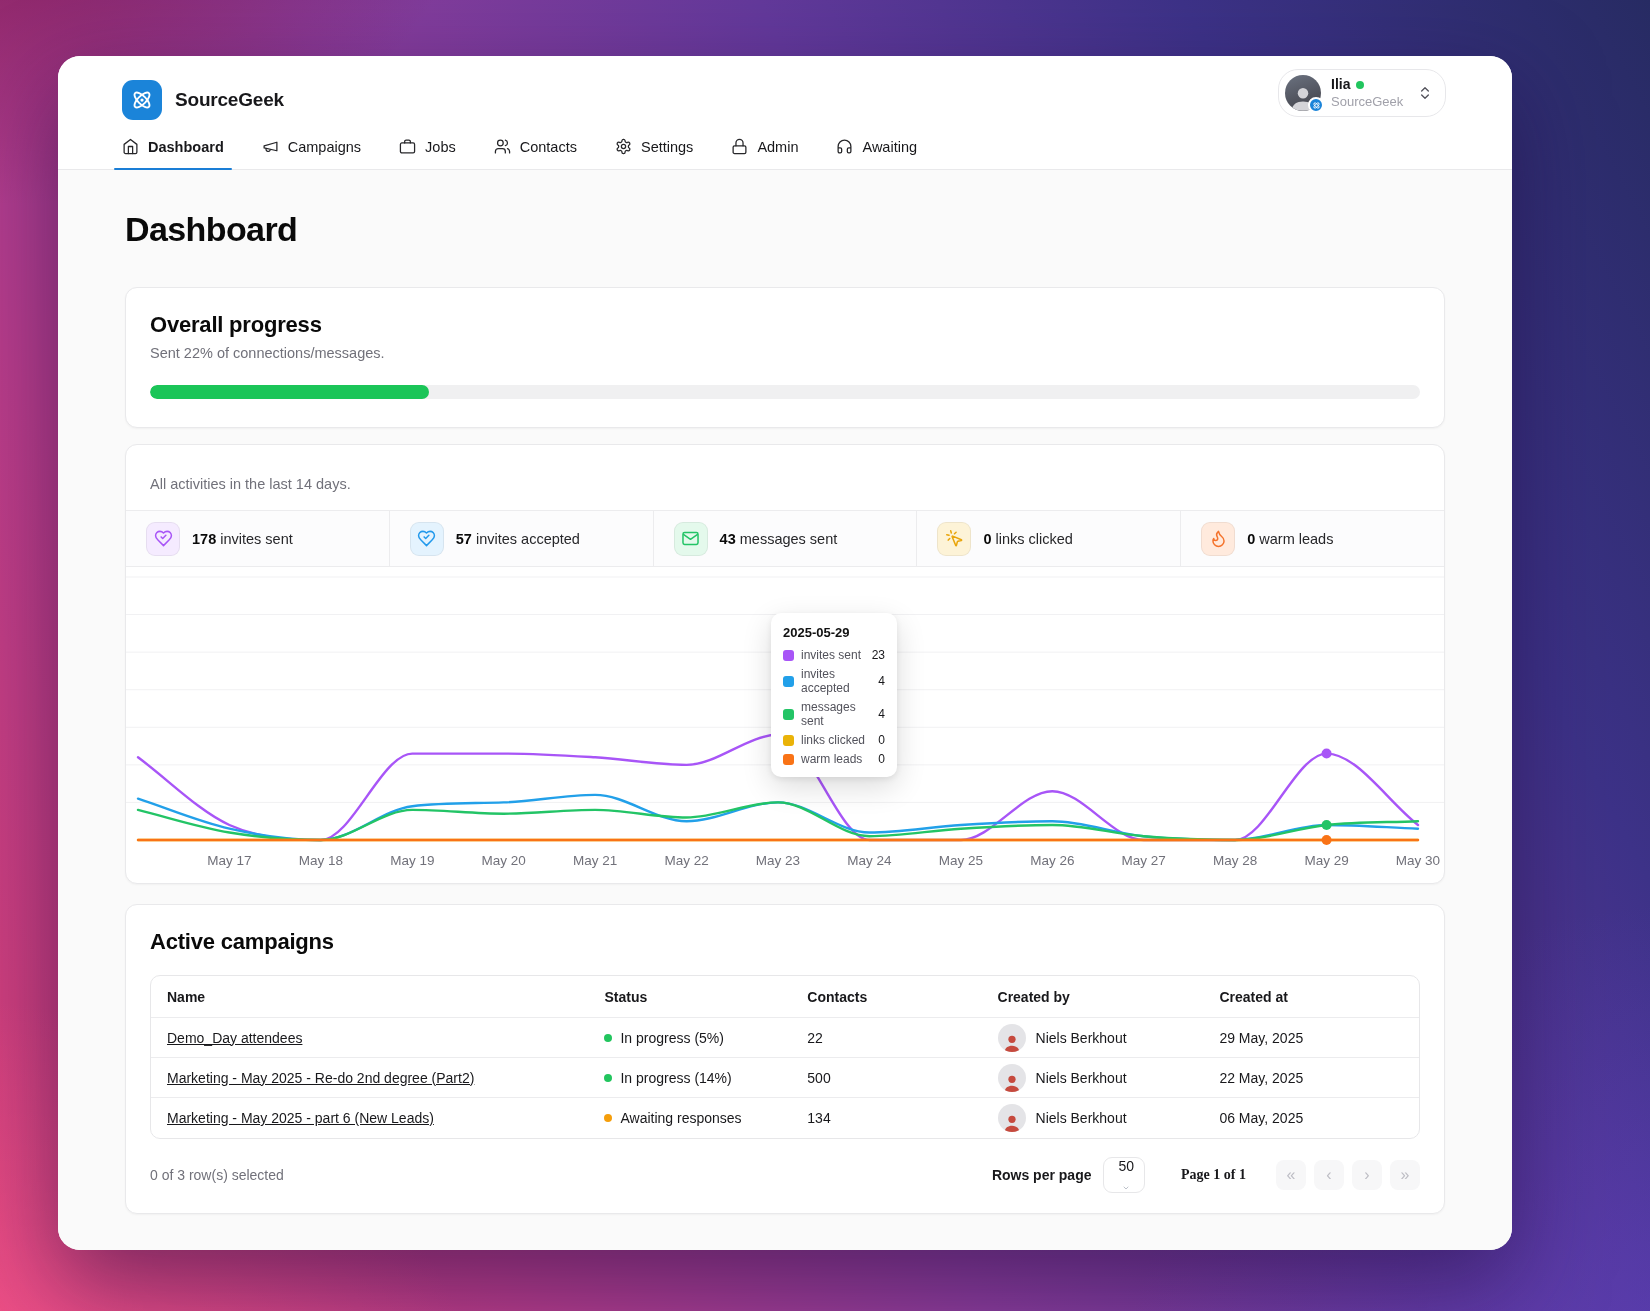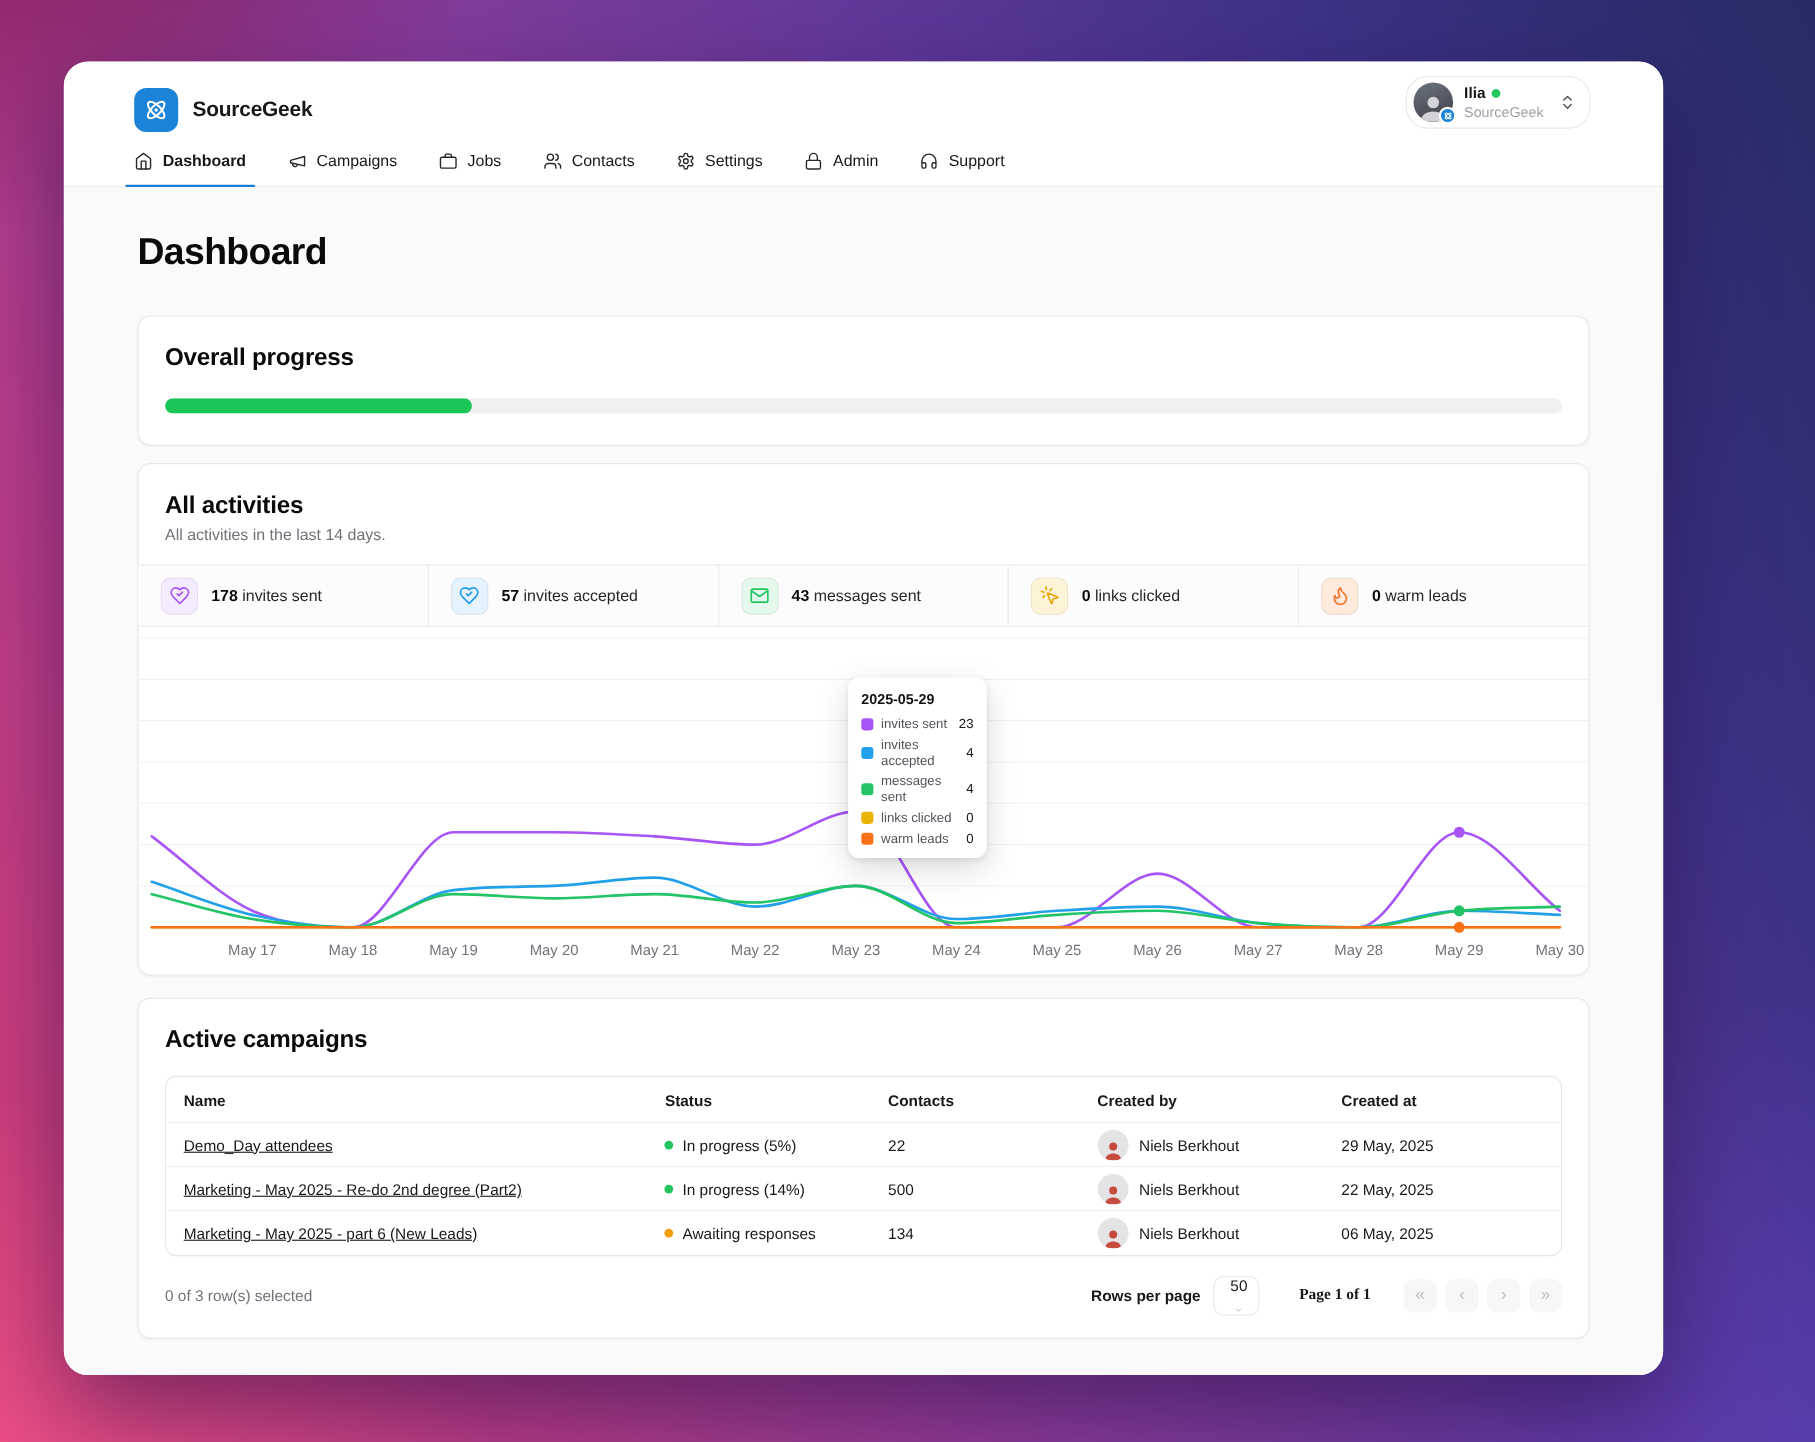--- a/index.html
+++ b/index.html
@@ -193,38 +193,38 @@
             </svg>
           </span>
         <span>Admin</span>
       </a>
       <a class="nav-item">
         <span class="nav-ic">
             <svg width="17" height="17" viewBox="0 0 24 24" fill="none" stroke="currentColor" stroke-width="1.8" stroke-linecap="round" stroke-linejoin="round">
               <path d="M3 14h3a2 2 0 0 1 2 2v3a2 2 0 0 1-2 2H5a2 2 0 0 1-2-2v-7a9 9 0 0 1 18 0v7a2 2 0 0 1-2 2h-1a2 2 0 0 1-2-2v-3a2 2 0 0 1 2-2h3"></path>
             </svg>
           </span>
-        <span>Support</span>
+        <span>Awaiting</span>
       </a>
     </nav>
   </header>
 
   <main class="main">
     <h1 class="page-title">Dashboard</h1>
 
     <section class="card card-progress">
       <div class="card-title">Overall progress</div>
+      <div class="card-sub">Sent 22% of connections/messages.</div>
       <div class="progress-track">
         <div class="progress-fill" style="width: 22%; background: rgb(27, 197, 88);"></div>
       </div>
     </section>
 
     <section class="card card-activities">
       <div class="activities-head">
-        <div class="card-title">All activities</div>
         <div class="card-sub">All activities in the last 14 days.</div>
       </div>
 
       <div class="stats-row">
         <div class="stat-cell">
           <span class="stat-ic" style="background: rgb(245, 235, 255); color: rgb(168, 85, 247);">
             <svg width="19" height="19" viewBox="0 0 24 24" fill="none" stroke="currentColor" stroke-width="1.9" stroke-linecap="round" stroke-linejoin="round">
                 <path d="M19 14c1.49-1.46 3-3.21 3-5.5A5.5 5.5 0 0 0 16.5 3c-1.76 0-3 .5-4.5 2-1.5-1.5-2.74-2-4.5-2A5.5 5.5 0 0 0 2 8.5c0 2.3 1.5 4.05 3 5.5l7 7Z"></path>
                 <path d="m9 10 2 2 4-4"></path>
               </svg>

